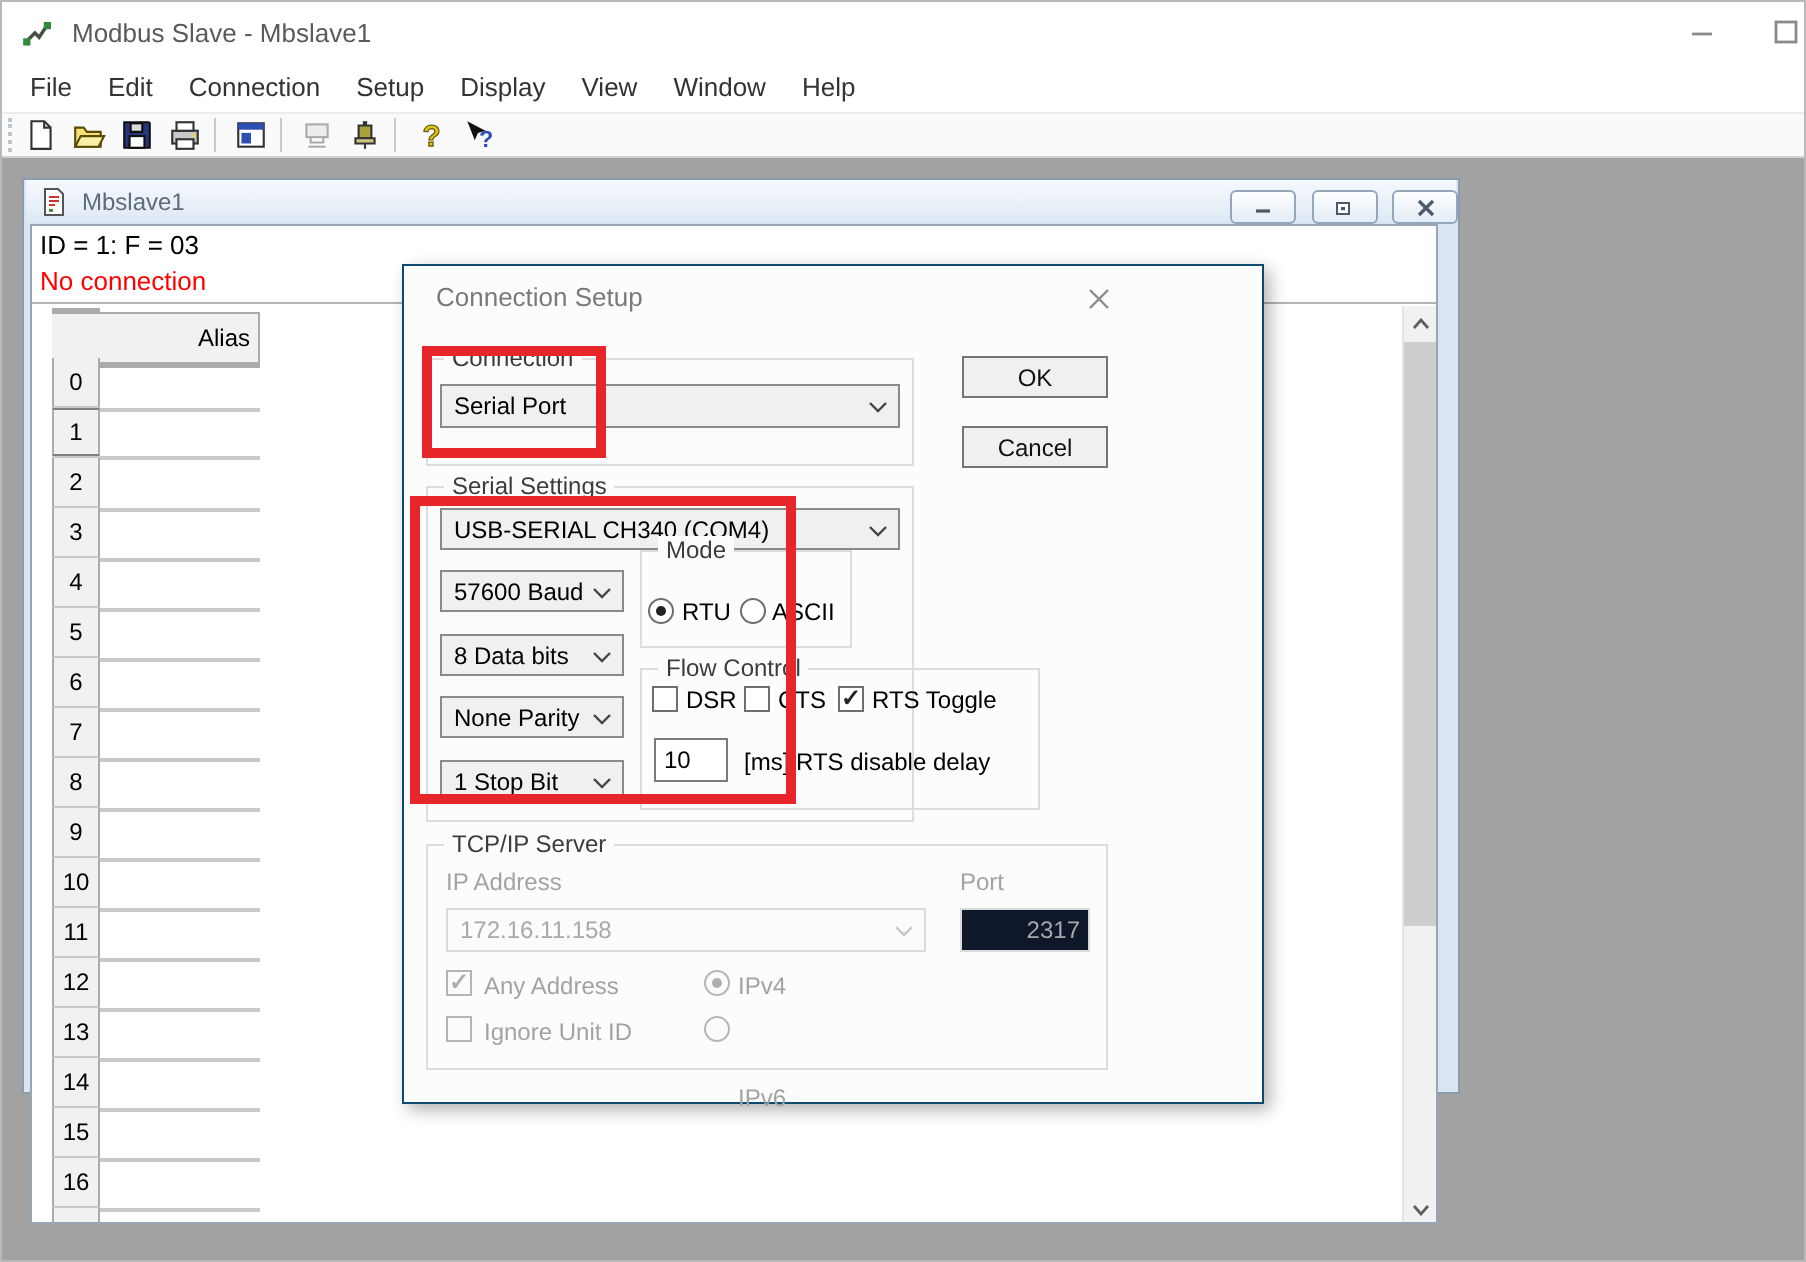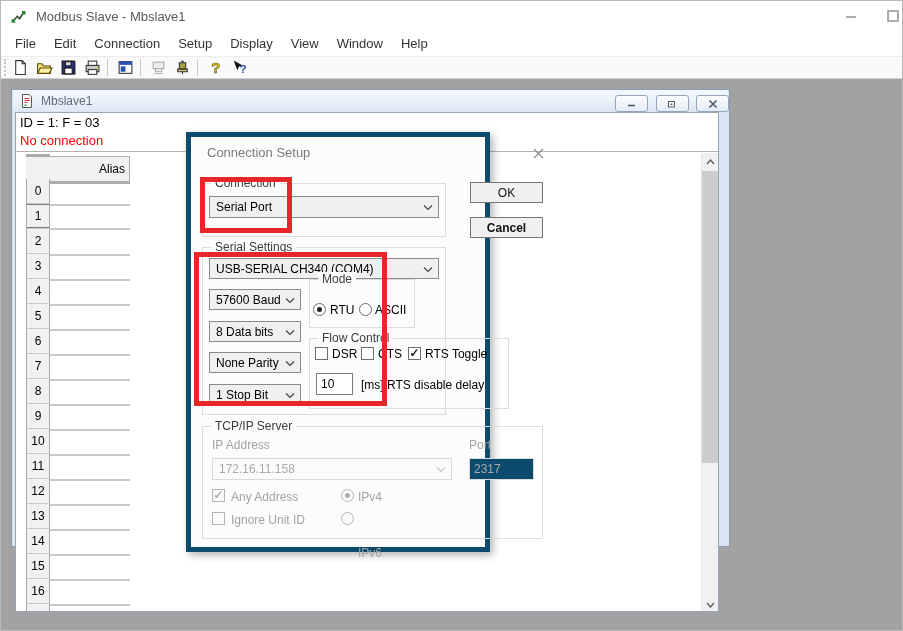--- a/index.html
+++ b/index.html
@@ -44,40 +44,40 @@
   .rowhdr{width:24px;background:#f1f1f1;border-left:1px solid #ababab;border-right:1px solid #ababab;text-align:center;line-height:24px;}
   .rowhdr.current{border-top:1px solid #7d7d7d;border-bottom:1px solid #7d7d7d;line-height:22px;}
   .alias-h{text-align:right;padding-right:4px;line-height:24px;}
   .gcell.selected{background:#1070c8;}
   
   .vscroll{position:absolute;left:685px;top:40px;width:17px;height:460px;background:#f1f1f1;border-left:1px solid #e4e4e4;}
   .vs-btn{position:absolute;left:0;width:17px;height:17px;display:flex;align-items:center;justify-content:center;background:#f1f1f1;}
   .vs-up{top:0;} .vs-down{bottom:0;}
   .vs-thumb{position:absolute;left:0;top:18px;width:17px;height:292px;background:#cdcdcd;}
   
-  .dialog{position:absolute;left:185px;top:131px;width:304px;height:420px;background:#fcfcfc;border:5px solid #0c4a6e;box-shadow:3px 3px 8px rgba(0,0,0,.3);font-size:12px;color:#000;}
+  .dialog{position:absolute;left:200px;top:131px;width:431px;height:420px;background:#fcfcfc;border:1px solid #0c4a6e;box-shadow:3px 3px 8px rgba(0,0,0,.3);font-size:12px;color:#000;}
   .dlg-title{position:absolute;left:16px;top:8px;font-size:13px;color:#7a7a7a;}
   .dlg-close{position:absolute;left:340px;top:9px;width:14px;height:14px;display:flex;align-items:center;justify-content:center;}
   .group{position:absolute;border:1px solid #dcdcdc;}
   .group-label{position:absolute;left:8px;top:-8px;background:#fcfcfc;padding:0 4px;color:#3c3c3c;white-space:nowrap;}
   .combo{position:absolute;background:#f0f0f0;border:1px solid #8a8a8a;display:flex;align-items:center;padding:0 6px;color:#000;}
   .combo .chev{position:absolute;right:5px;top:50%;margin-top:-3px;}
   .combo.disabled{background:#fbfbfb;border-color:#dadada;color:#a9a9a9;}
   .btn{position:absolute;width:73px;height:21px;background:#f0f0f0;border:1px solid #757575;display:flex;align-items:center;justify-content:center;color:#111;}
   .chk{position:absolute;width:13px;height:13px;background:#fff;border:1px solid #6e6e6e;font-size:12px;line-height:11px;text-align:center;color:#222;font-weight:bold;}
   .chk.disabled{border-color:#b5b5b5;background:#fbfbfb;color:#aeaeae;}
   .radio{position:absolute;width:13px;height:13px;border-radius:50%;background:#fff;border:1px solid #6e6e6e;}
   .radio .dot{position:absolute;left:3px;top:3px;width:5px;height:5px;border-radius:50%;background:#222;display:none;}
   .radio.on .dot{display:block;}
   .radio.disabled{border-color:#b5b5b5;background:#fbfbfb;}
   .radio.disabled .dot{background:#aeaeae;}
   .lbl{position:absolute;white-space:nowrap;color:#000;}
   .lbl.gray{color:#a3a3a3;}
   .tinput{position:absolute;background:#fff;border:1px solid #7a7a7a;padding:0 4px;display:flex;align-items:center;color:#000;}
-  .tinput.disabled{background:#0c4a6e;border-color:#dadada;color:#a9a9a9;}
+  .tinput.disabled{background:#0f172a;border-color:#dadada;color:#a9a9a9;justify-content:flex-end;}
   .redbox{position:absolute;border:5px solid #e8262a;z-index:30;}
 </style>
 </head>
 <body>
 
 <div class="app">
 
   <div class="titlebar">
     <svg class="appicon" viewBox="0 0 16 16">
       <path d="M3 12l4-4 2 2 4-6" stroke="#41503f" stroke-width="1.6" fill="none"></path>
@@ -338,21 +338,21 @@
     <div class="combo" style="left:18px;top:59px;width:230px;height:22px;">
       <span>Serial Port</span>
       <svg class="chev" width="10" height="7">
           <polyline points="1,1.5 5,5.5 9,1.5" fill="none" stroke="#444" stroke-width="1.2"></polyline>
         </svg>
     </div>
 
     <div class="btn" style="left:279px;top:45px;">
         <span>OK</span>
       </div>
-    <div class="btn" style="left:279px;top:80px;font-weight:bold;">
+    <div class="btn" style="left:279px;top:80px;">
         <span>Cancel</span>
       </div>
 
     <div class="group" style="left:11px;top:110px;width:244px;height:168px;">
       <span class="group-label">Serial Settings</span>
     </div>
     <div class="combo" style="left:18px;top:121px;width:230px;height:21px;">
       <span>USB-SERIAL CH340 (COM4)</span>
       <svg class="chev" width="10" height="7">
           <polyline points="1,1.5 5,5.5 9,1.5" fill="none" stroke="#444" stroke-width="1.2"></polyline>

